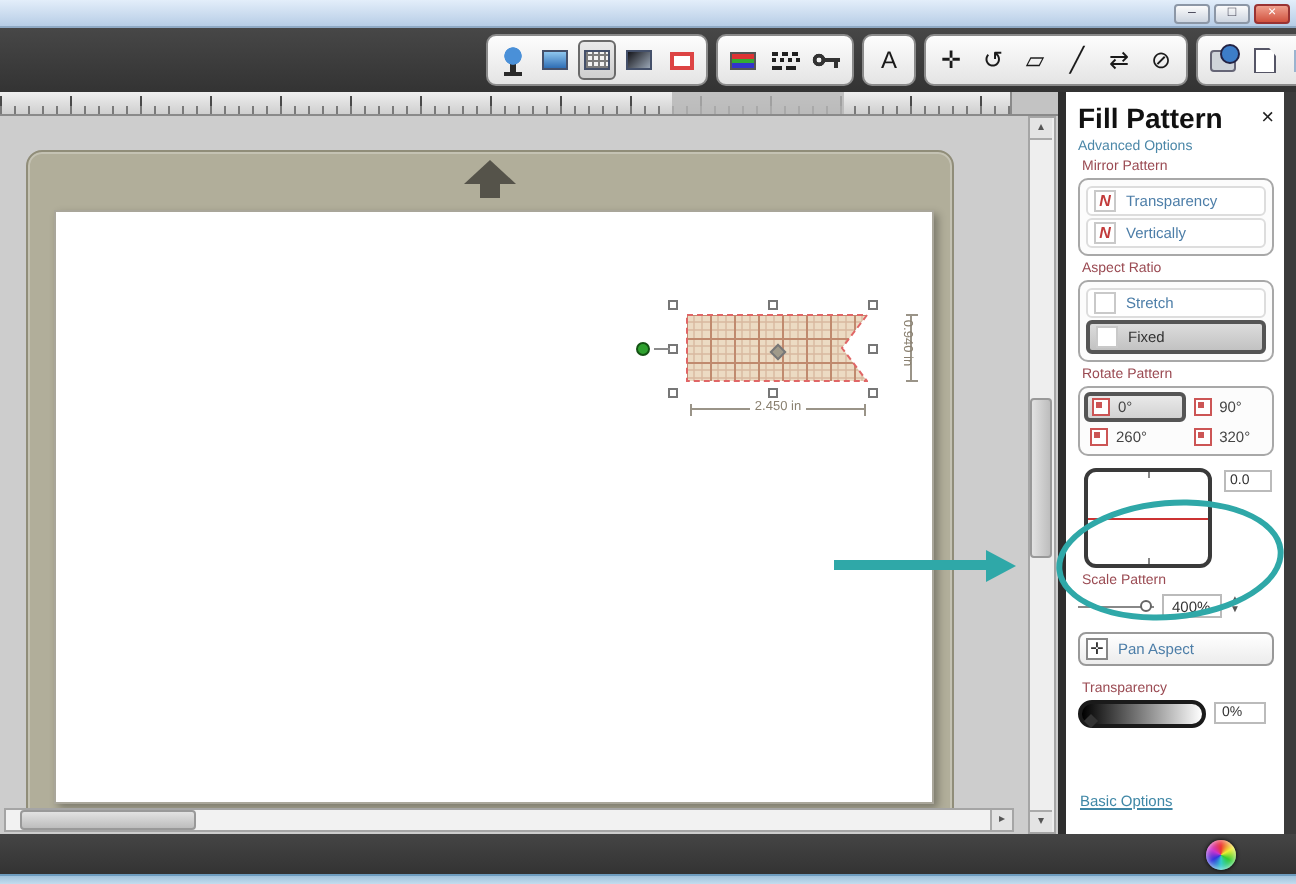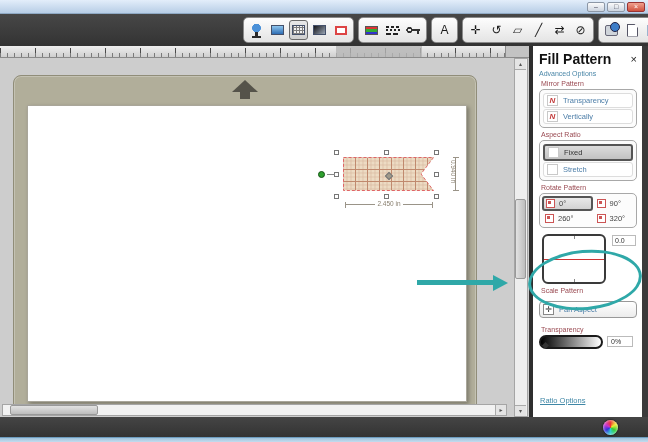--- a/index.html
+++ b/index.html
@@ -310,27 +310,27 @@
         <span>Transparency</span>
       </div>
       <div class="opt-row">
         <span class="mini-ic">N</span>
         <span>Vertically</span>
       </div>
     </div>
 
     <div class="p-label">Aspect Ratio</div>
     <div class="groupbox">
+      <div class="opt-row">
+        <span class="mini-ic"></span>
+        <span>Stretch</span>
+      </div>
       <div class="opt-row selected">
         <span class="mini-ic"></span>
         <span>Fixed</span>
-      </div>
-      <div class="opt-row">
-        <span class="mini-ic"></span>
-        <span>Stretch</span>
       </div>
     </div>
 
     <div class="p-label">Rotate Pattern</div>
     <div class="groupbox rot-grid">
       <div class="rot-cell selected">
         <span class="rot-ic"></span>
         <span>0°</span>
       </div>
       <div class="rot-cell">
@@ -346,35 +346,45 @@
         <span>320°</span>
       </div>
     </div>
 
     <div class="angle-row">
       <div class="angle-box"></div>
       <div class="angle-val">0.0</div>
     </div>
 
     <div class="p-label">Scale Pattern</div>
+    <div class="scale-row">
+      <div class="slider">
+        <div class="slider-thumb"></div>
+      </div>
+      <div class="scale-val">400%</div>
+      <div class="steppers">
+        <span>▲</span>
+        <span>▼</span>
+      </div>
+    </div>
 
     <div class="pan-btn">
       <span class="pan-ic">✛</span>
       <span>Pan Aspect</span>
     </div>
 
     <div class="p-label" style="margin-top:8px">Transparency</div>
     <div class="trans-row">
       <div class="trans-bar">
         <div class="trans-thumb"></div>
       </div>
       <div class="trans-val">0%</div>
     </div>
 
-    <div class="basic-link">Ratio Options</div>
+    <div class="basic-link">Basic Options</div>
   </div>
 
   <div class="annot-ellipse"></div>
 
   <div class="statusbar">
     <div class="colorwheel"></div>
   </div>
   <div class="bottomedge"></div>
 
 </div>

